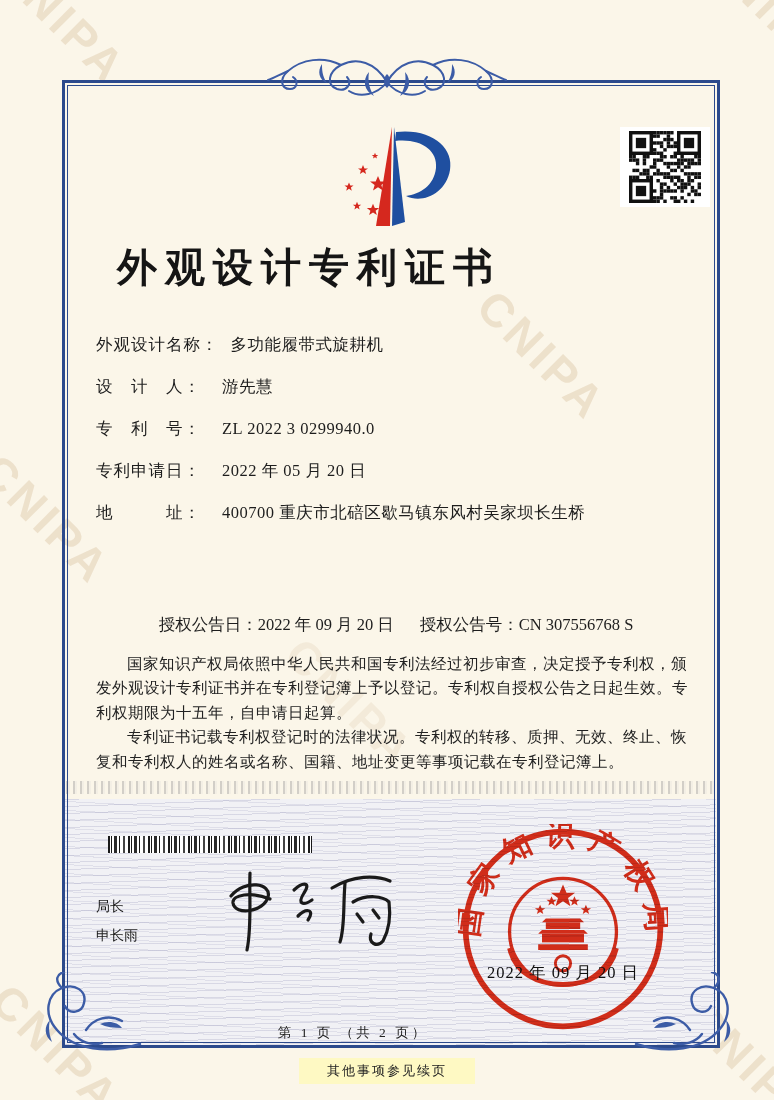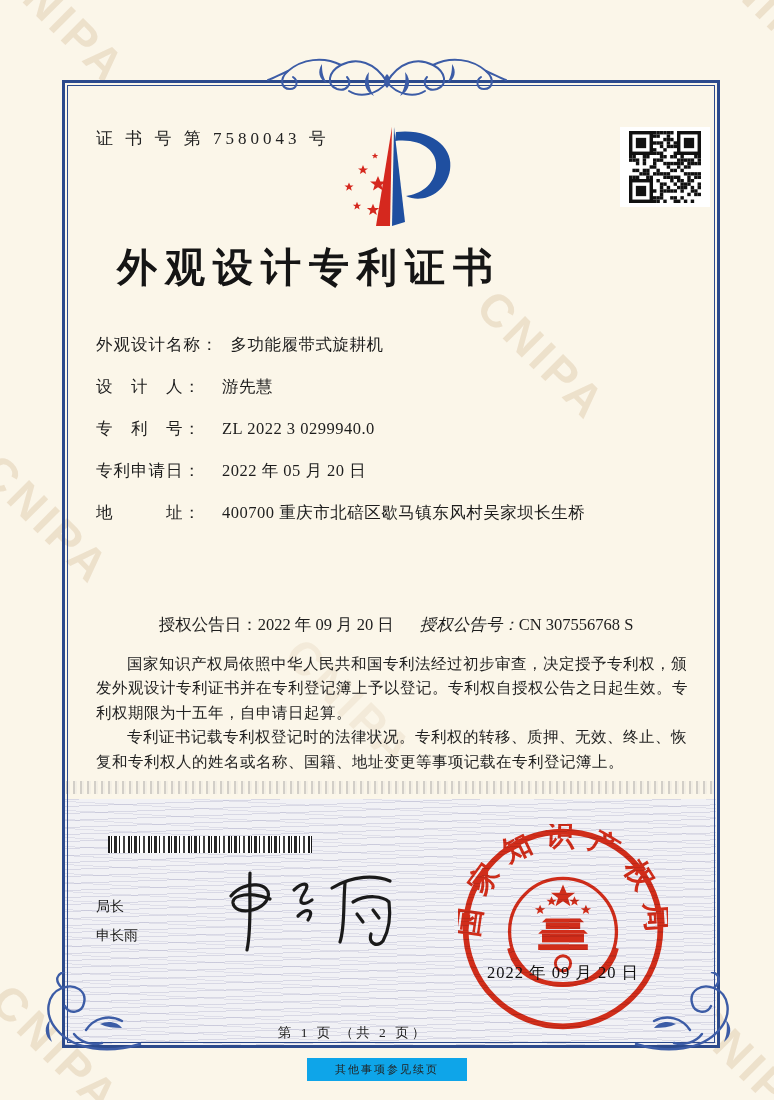--- a/index.html
+++ b/index.html
@@ -31,21 +31,21 @@
 
   .title{position:absolute;left:0;top:240px;width:618px;text-align:center;font-size:40px;
          font-weight:bold;letter-spacing:8px;color:#151515;z-index:6;}
 
   .fields{position:absolute;left:96px;top:334px;width:600px;z-index:6;font-size:16.5px;color:#1d1d1d;}
   .field-row{display:flex;align-items:center;margin-bottom:20px;white-space:nowrap;gap:12px;}
   .field-row .lab{min-width:114px;letter-spacing:1px;}
   .field-row .val{letter-spacing:.5px;}
   .grant-row{position:absolute;left:96px;top:614px;width:600px;display:flex;align-items:baseline;
          font-size:16.5px;color:#1d1d1d;z-index:6;white-space:nowrap;justify-content:center;}
-  .grant-row .lab2{margin-left:26px;font-style:italic;}
+  .grant-row .lab2{margin-left:26px;}
 
   .paras{position:absolute;left:96px;top:652px;width:592px;font-size:15.5px;line-height:1.58;
          color:#222;letter-spacing:.5px;z-index:6;}
   .paras p{margin:0;text-indent:2em;}
 
   .security-strip{position:absolute;left:66px;top:781px;width:650px;height:13px;opacity:.5;z-index:4;
          background:repeating-linear-gradient(90deg,rgba(90,90,100,.5) 0 2px,rgba(190,190,200,.25) 2px 4px,transparent 4px 7px);}
 
   .lower-bg{position:absolute;left:65px;top:799px;width:651px;height:246px;background:#f1f1f5;z-index:2;
          background-image:repeating-linear-gradient(178deg,rgba(150,150,185,.28) 0 1px,transparent 1px 7px),
@@ -59,21 +59,21 @@
   .signature{position:absolute;left:214px;top:866px;z-index:6;}
 
   .seal{position:absolute;left:458px;top:824px;width:210px;height:210px;z-index:7;mix-blend-mode:multiply;}
   .seal svg{position:absolute;left:0;top:0;}
   .seal-date{position:absolute;left:0;top:138px;width:100%;text-align:center;font-size:16.5px;
          color:#111;letter-spacing:1px;z-index:8;}
 
   .page-info{position:absolute;left:0;top:1024px;width:706px;text-align:center;font-size:13.5px;
          letter-spacing:3px;color:#222;z-index:6;}
   .cont-note{position:absolute;left:0;top:1058px;width:774px;text-align:center;z-index:6;}
-  .cont-note span{display:inline-block;background:#0ea5e9;padding:4px 28px;font-size:11px;
+  .cont-note span{display:inline-block;background:#fef9c3;padding:4px 28px;font-size:13px;
          letter-spacing:2px;color:#222;}
 </style>
 </head>
 <body>
 
 <div class="page">
 
   <span class="wm" style="left:-18px;top:-8px;">CNIPA</span>
   <span class="wm" style="left:688px;top:-22px;">CNIPA</span>
   <span class="wm" style="left:462px;top:328px;">CNIPA</span>
@@ -116,21 +116,20 @@
     <g stroke="#3c5ca6" stroke-width="2.4" fill="none" stroke-linecap="round">
       <path d="M110,72 C78,82 44,78 27,58 C13,42 17,22 32,16 C45,11 57,19 54,31 C52,41 39,43 35,34"></path>
       <path d="M32,16 C24,8 27,2 34,0"></path>
       <path d="M56,58 C64,46 79,42 92,49"></path>
       <path d="M44,62 C50,70 62,74 72,71"></path>
       <path d="M20,48 C14,54 14,64 22,70 C18,60 19,52 20,48" fill="#3c5ca6" stroke="none"></path>
       <path d="M70,52 C78,48 88,50 92,56 C84,56 76,55 70,52" fill="#3c5ca6" stroke="none"></path>
     </g>
   </svg>
 
-  <div class="cert-no">证 书 号 第 7580043 号</div>
 
   <svg class="logo" width="134" height="108" viewBox="0 0 134 108">
     <defs>
       <path id="st" d="M0,-10 L2.9,-3.1 10,-3.1 4.2,1.2 6.2,8.1 0,4 -6.2,8.1 -4.2,1.2 -10,-3.1 -2.9,-3.1 Z" fill="#d5281e"></path>
     </defs>
     <path d="M66,3 L50,102 L64,102 Z" fill="#d5281e"></path>
     <path d="M68,3 L66,102 L79,98 Z" fill="#1f4fa0"></path>
     <path d="M70,8 C106,4 128,24 124,46 C120,70 96,80 80,72 C94,70 108,62 110,44 C112,26 94,14 69,17 Z" fill="#1f4fa0"></path>
     <use href="#st" transform="translate(49,32) scale(0.32)"></use>
     <use href="#st" transform="translate(37,46) scale(0.5)"></use>

